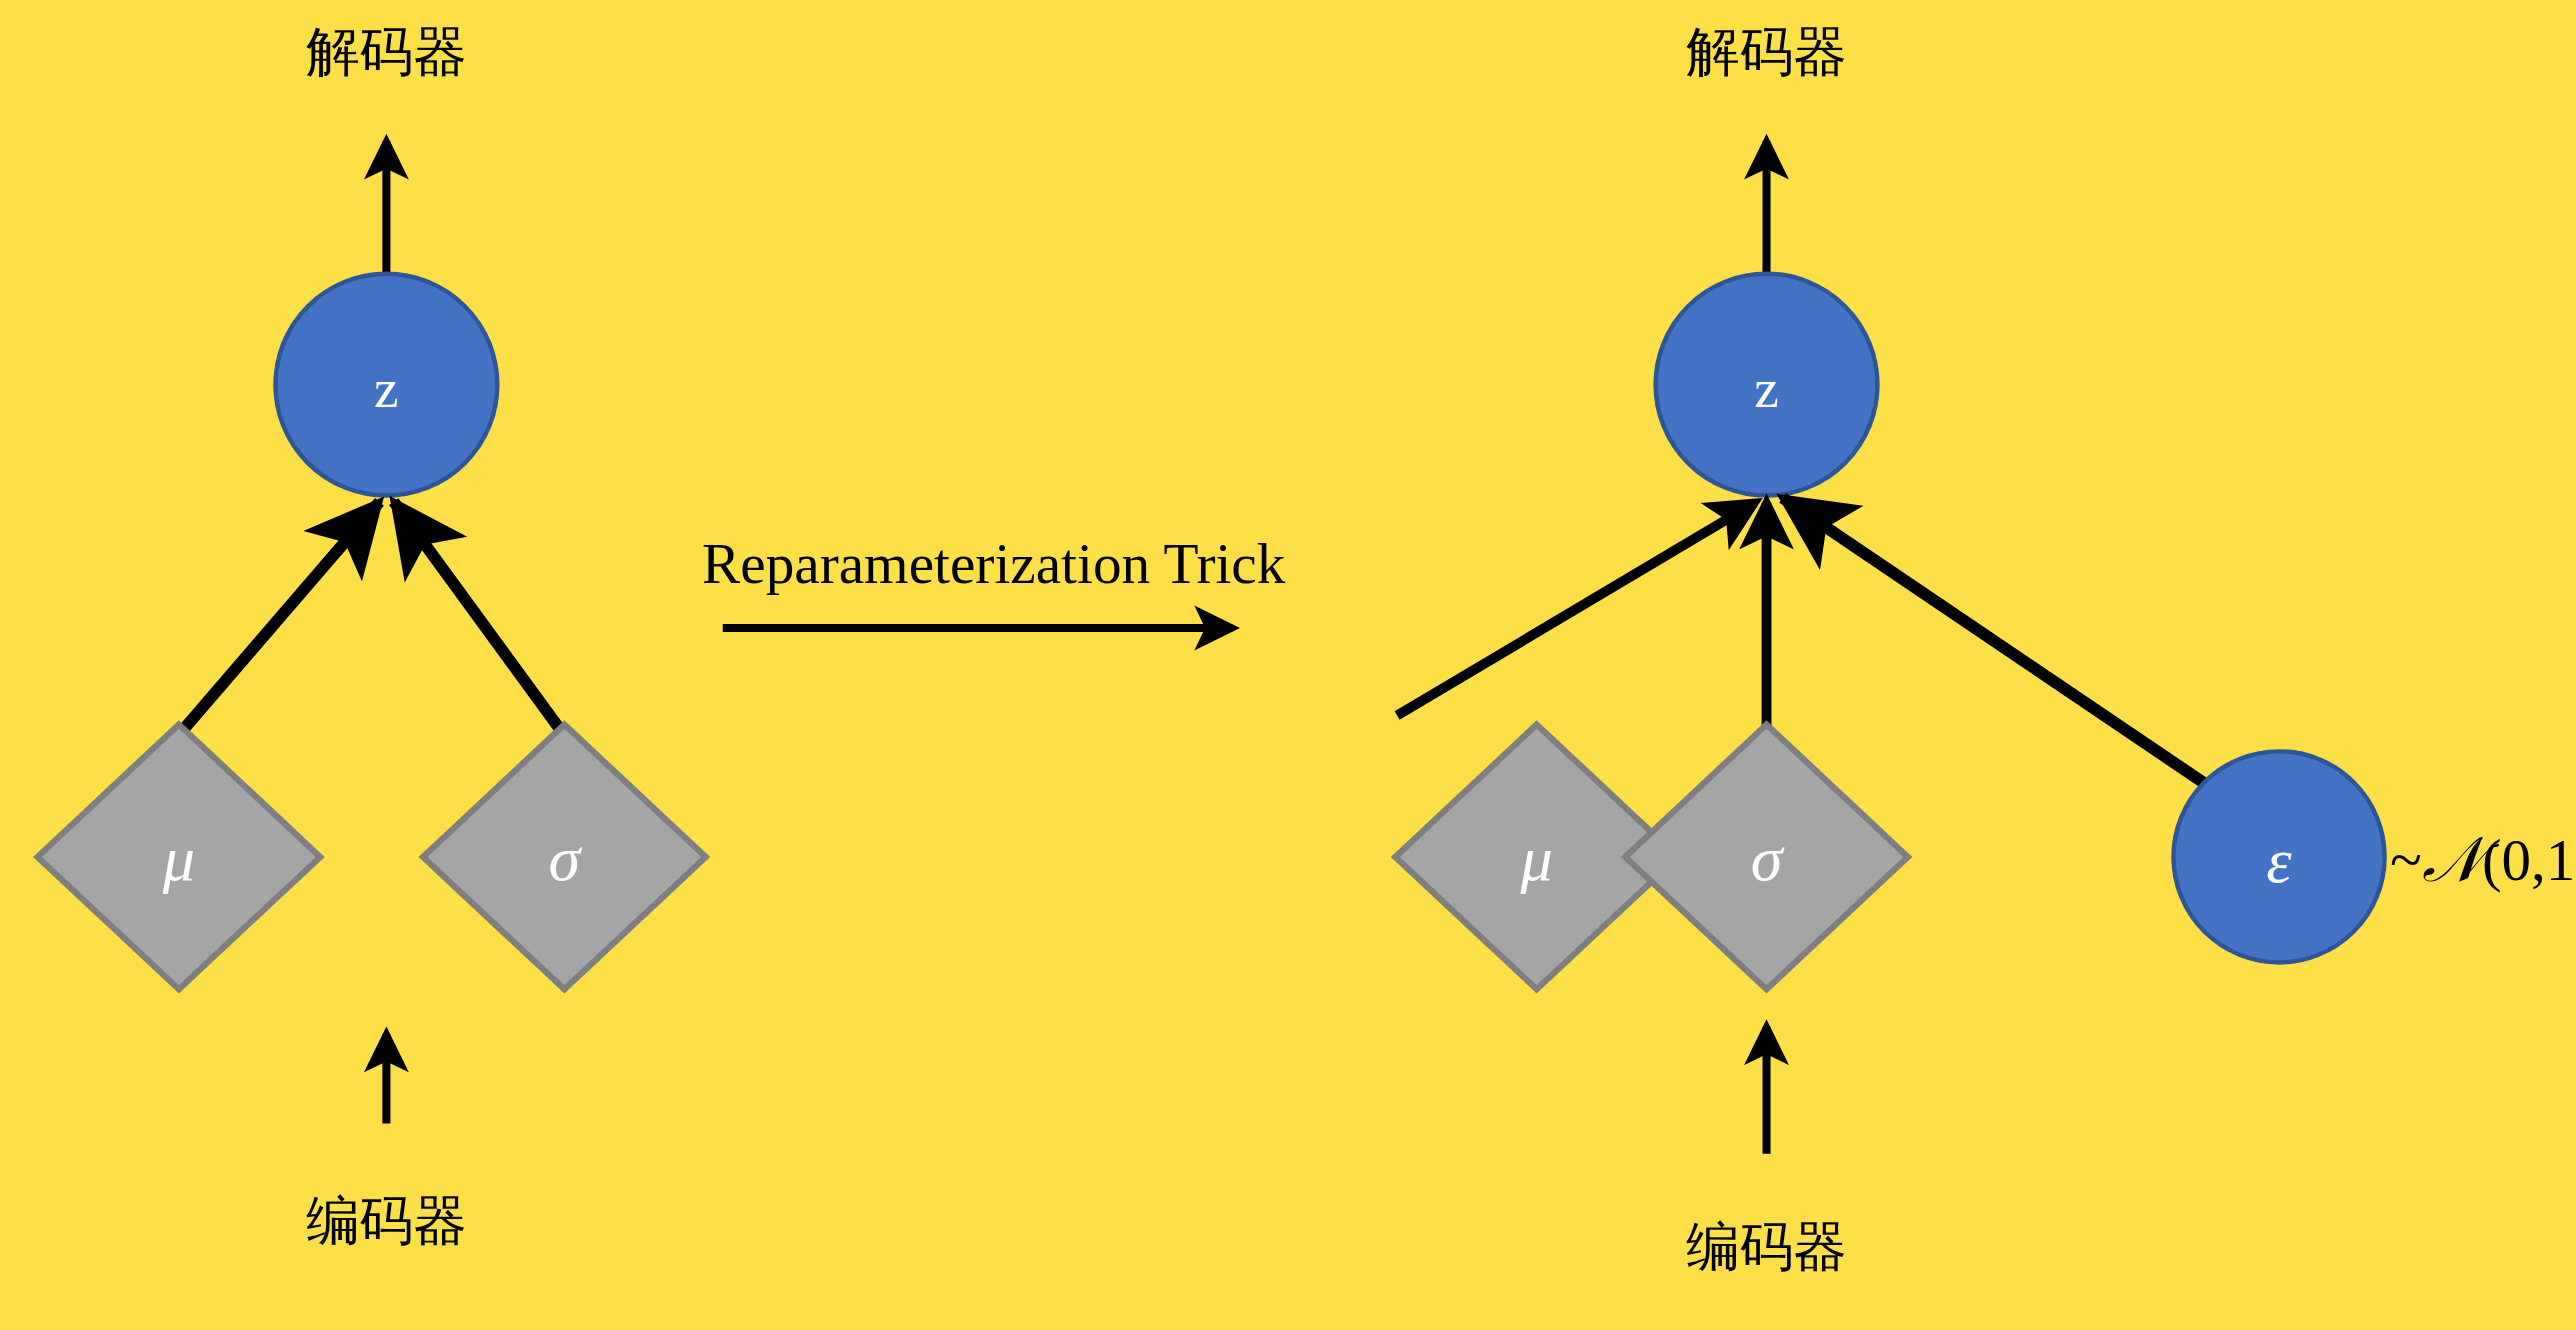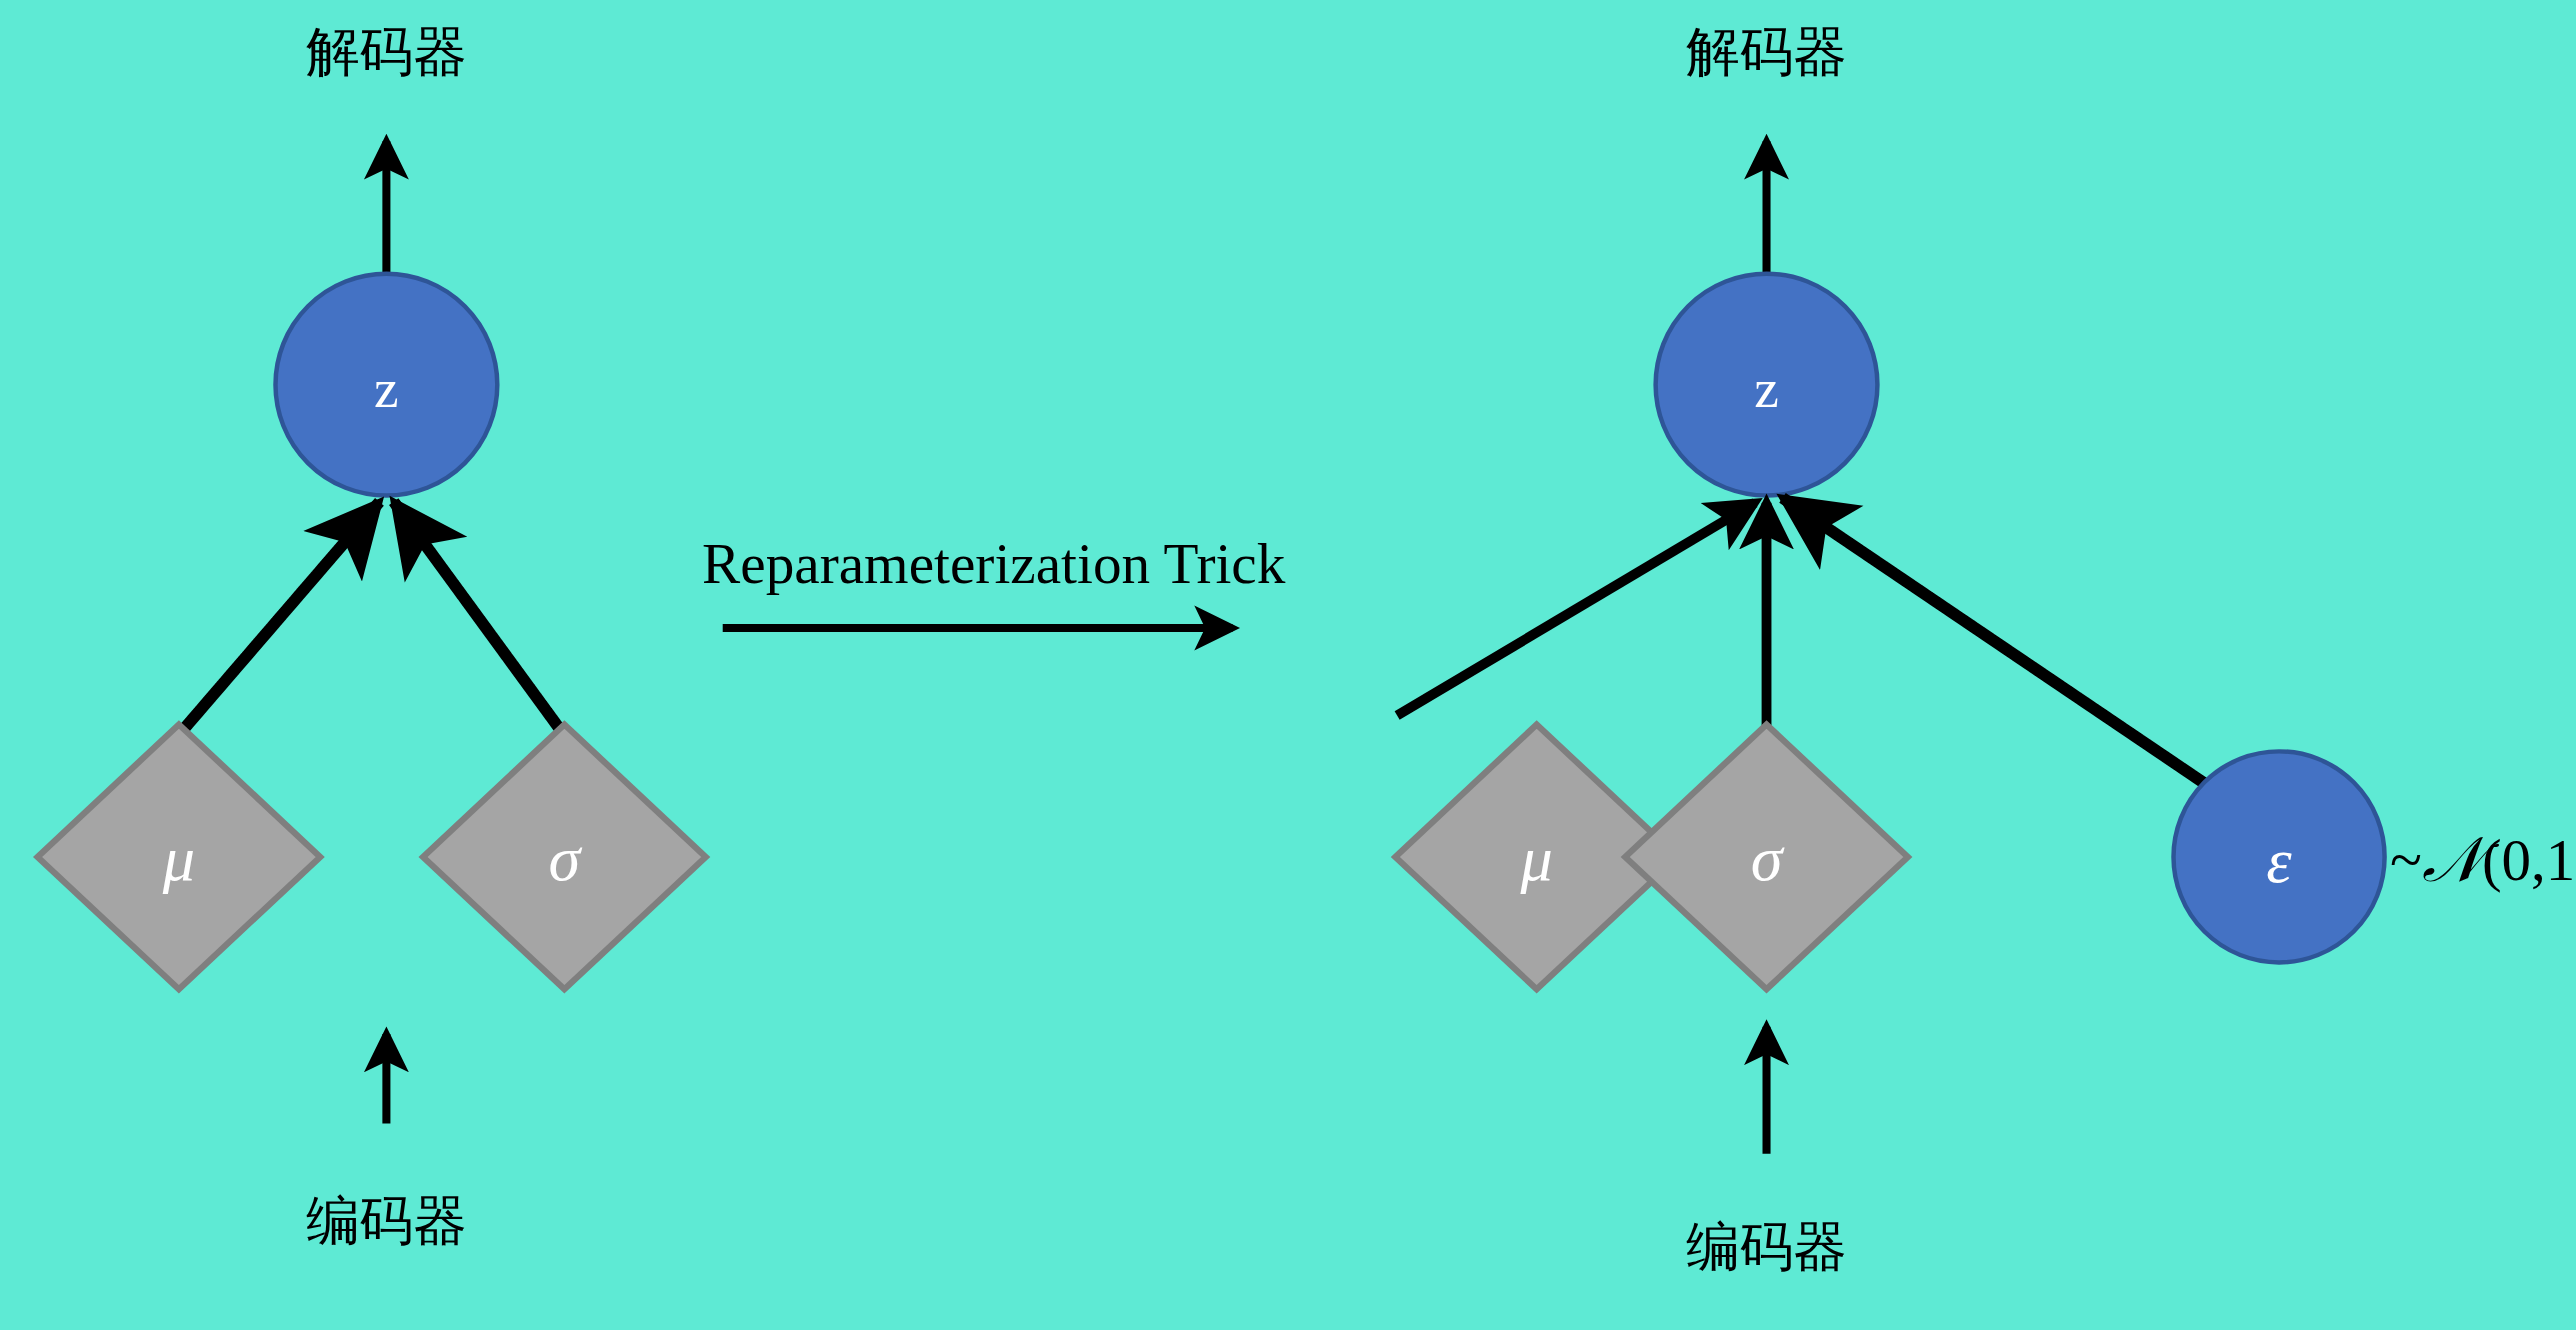--- a/index.html
+++ b/index.html
@@ -10,21 +10,21 @@
   body {
     width: 2576px;
     height: 1331px;
     font-family: "Liberation Serif", "DejaVu Serif", serif;
     overflow: hidden;
   }
   #stage {
     position: relative;
     width: 2576px;
     height: 1331px;
-    background: #5eead4;
+    background: #fde047;
   }
   svg.diagram {
     position: absolute;
     top: 0;
     left: 0;
     width: 2576px;
     height: 1331px;
   }
   .node-label {
     fill: #ffffff;

